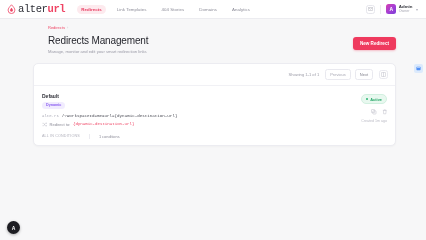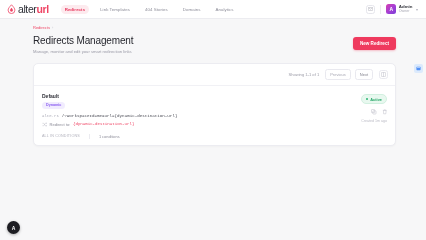--- a/index.html
+++ b/index.html
@@ -37,20 +37,21 @@
     width: 9px;
     height: 10px;
     position: relative;
     flex: none;
   }
   .brand-mark svg { display: block; }
   .brand-text {
     font-size: 10.5px;
     letter-spacing: -0.4px;
     font-weight: 400;
+    font-family: Liberation Mono, monospace;
   }
   .brand-text .b-alter { color: #2f3038; }
   .brand-text .b-url { color: #ef4464; font-weight: 700; }
 
   .nav {
     display: flex;
     align-items: center;
     gap: 7px;
     margin-left: 12px;
   }
@@ -109,20 +110,21 @@
     flex: none;
   }
   .user-meta { line-height: 1.15; }
   .user-name { font-size: 4.4px; color: #33343c; font-weight: 700; }
   .user-role { font-size: 3.6px; color: #a6a6b2; }
   .caret { color: #b4b4bf; font-size: 4px; margin-left: 1px; }
 
   
   .page {
     padding: 6px 30px 0 33px;
+    margin-left: 15px;
   }
   .breadcrumb {
     display: flex;
     align-items: center;
     gap: 2px;
     margin-bottom: 5px;
   }
   .crumb {
     font-size: 4px;
     color: #ef4464;

